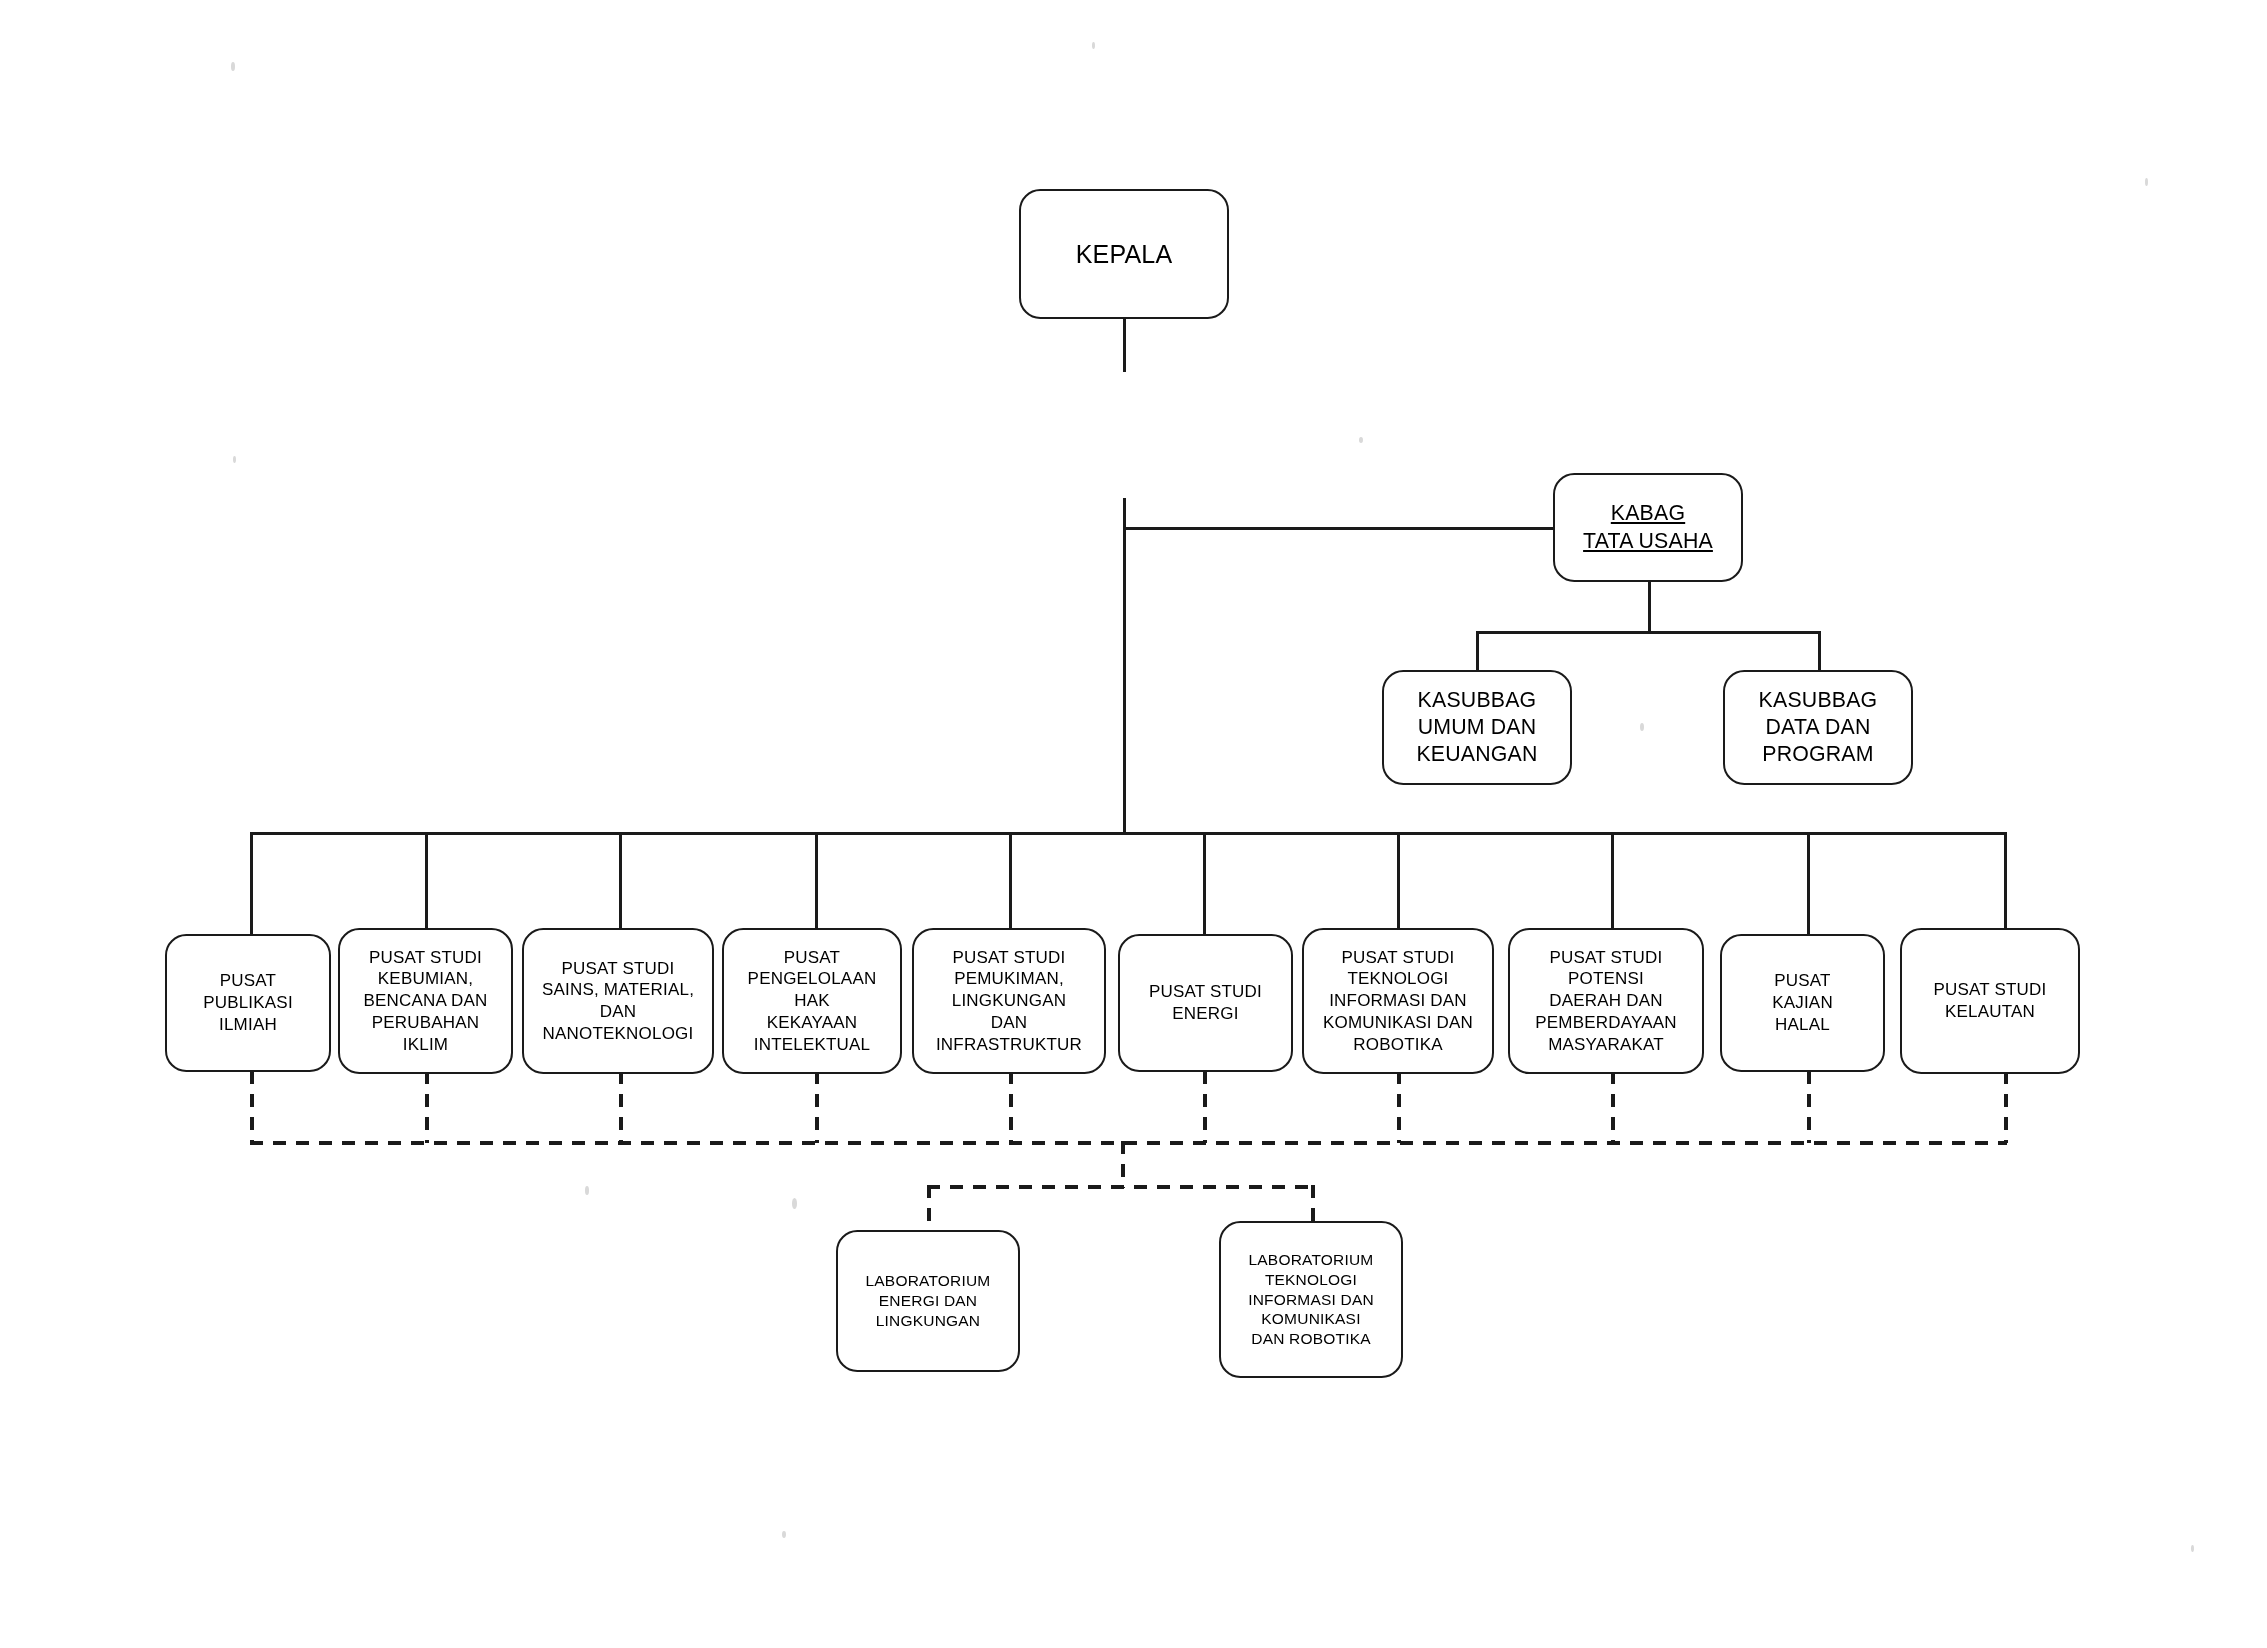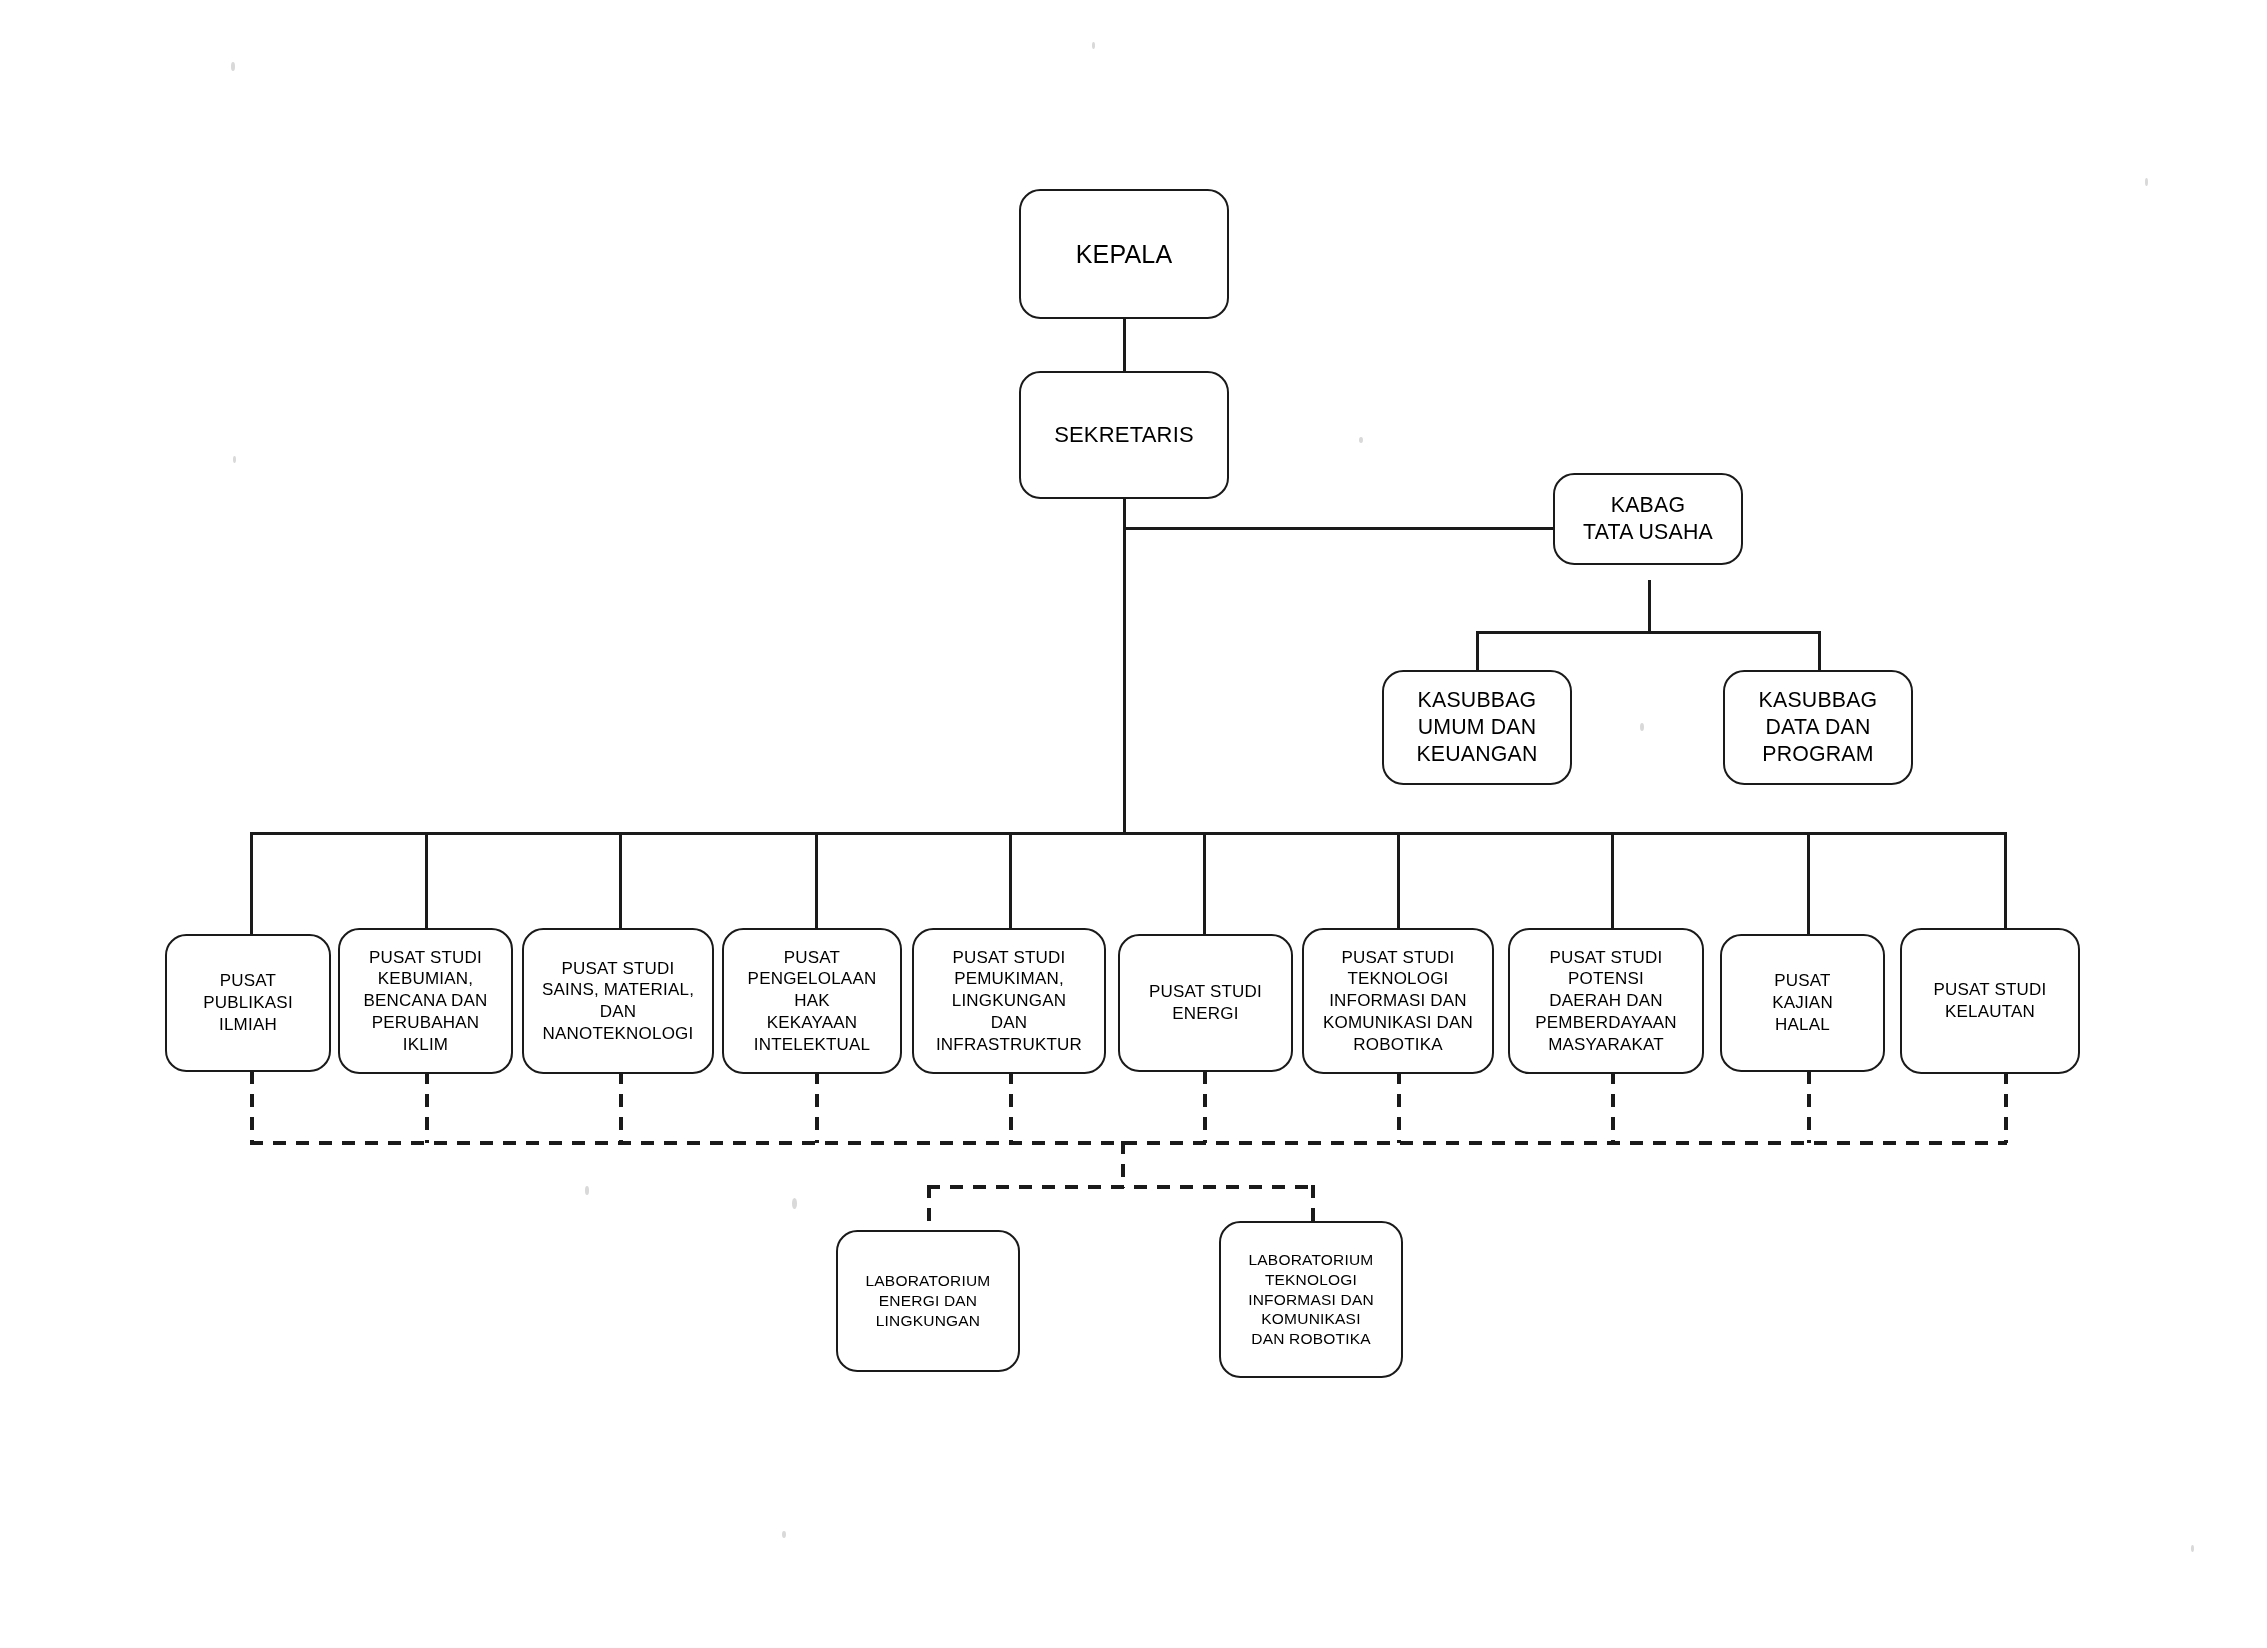--- a/index.html
+++ b/index.html
@@ -136,25 +136,22 @@
 
   <div class="dl h" style="left:927px;top:1185px;width:388px;"></div>
 
   <div class="dl v" style="left:927px;top:1185px;height:47px;"></div>
   <div class="dl v" style="left:1311px;top:1185px;height:47px;"></div>
 
   <div class="node tier-top" style="left:1019px;top:189px;width:210px;height:130px;">
     <span class="label">KEPALA</span>
   </div>
 
-  <div class="node tier-mid" style="left:1019px;top:371px;width:210px;height:128px;">
-    <span class="label">SEKRETARIS</span>
-  </div>
-
-  <div class="node tier-sub" style="left:1553px;top:473px;width:190px;height:92px;">
+
+  <div class="node tier-sub" style="left:1553px;top:473px;width:190px;height:109px;text-decoration:underline;">
     <span class="label">KABAG
 TATA USAHA</span>
   </div>
 
   <div class="node tier-sub" style="left:1382px;top:670px;width:190px;height:115px;">
     <span class="label">KASUBBAG
 UMUM DAN
 KEUANGAN</span>
   </div>
 

